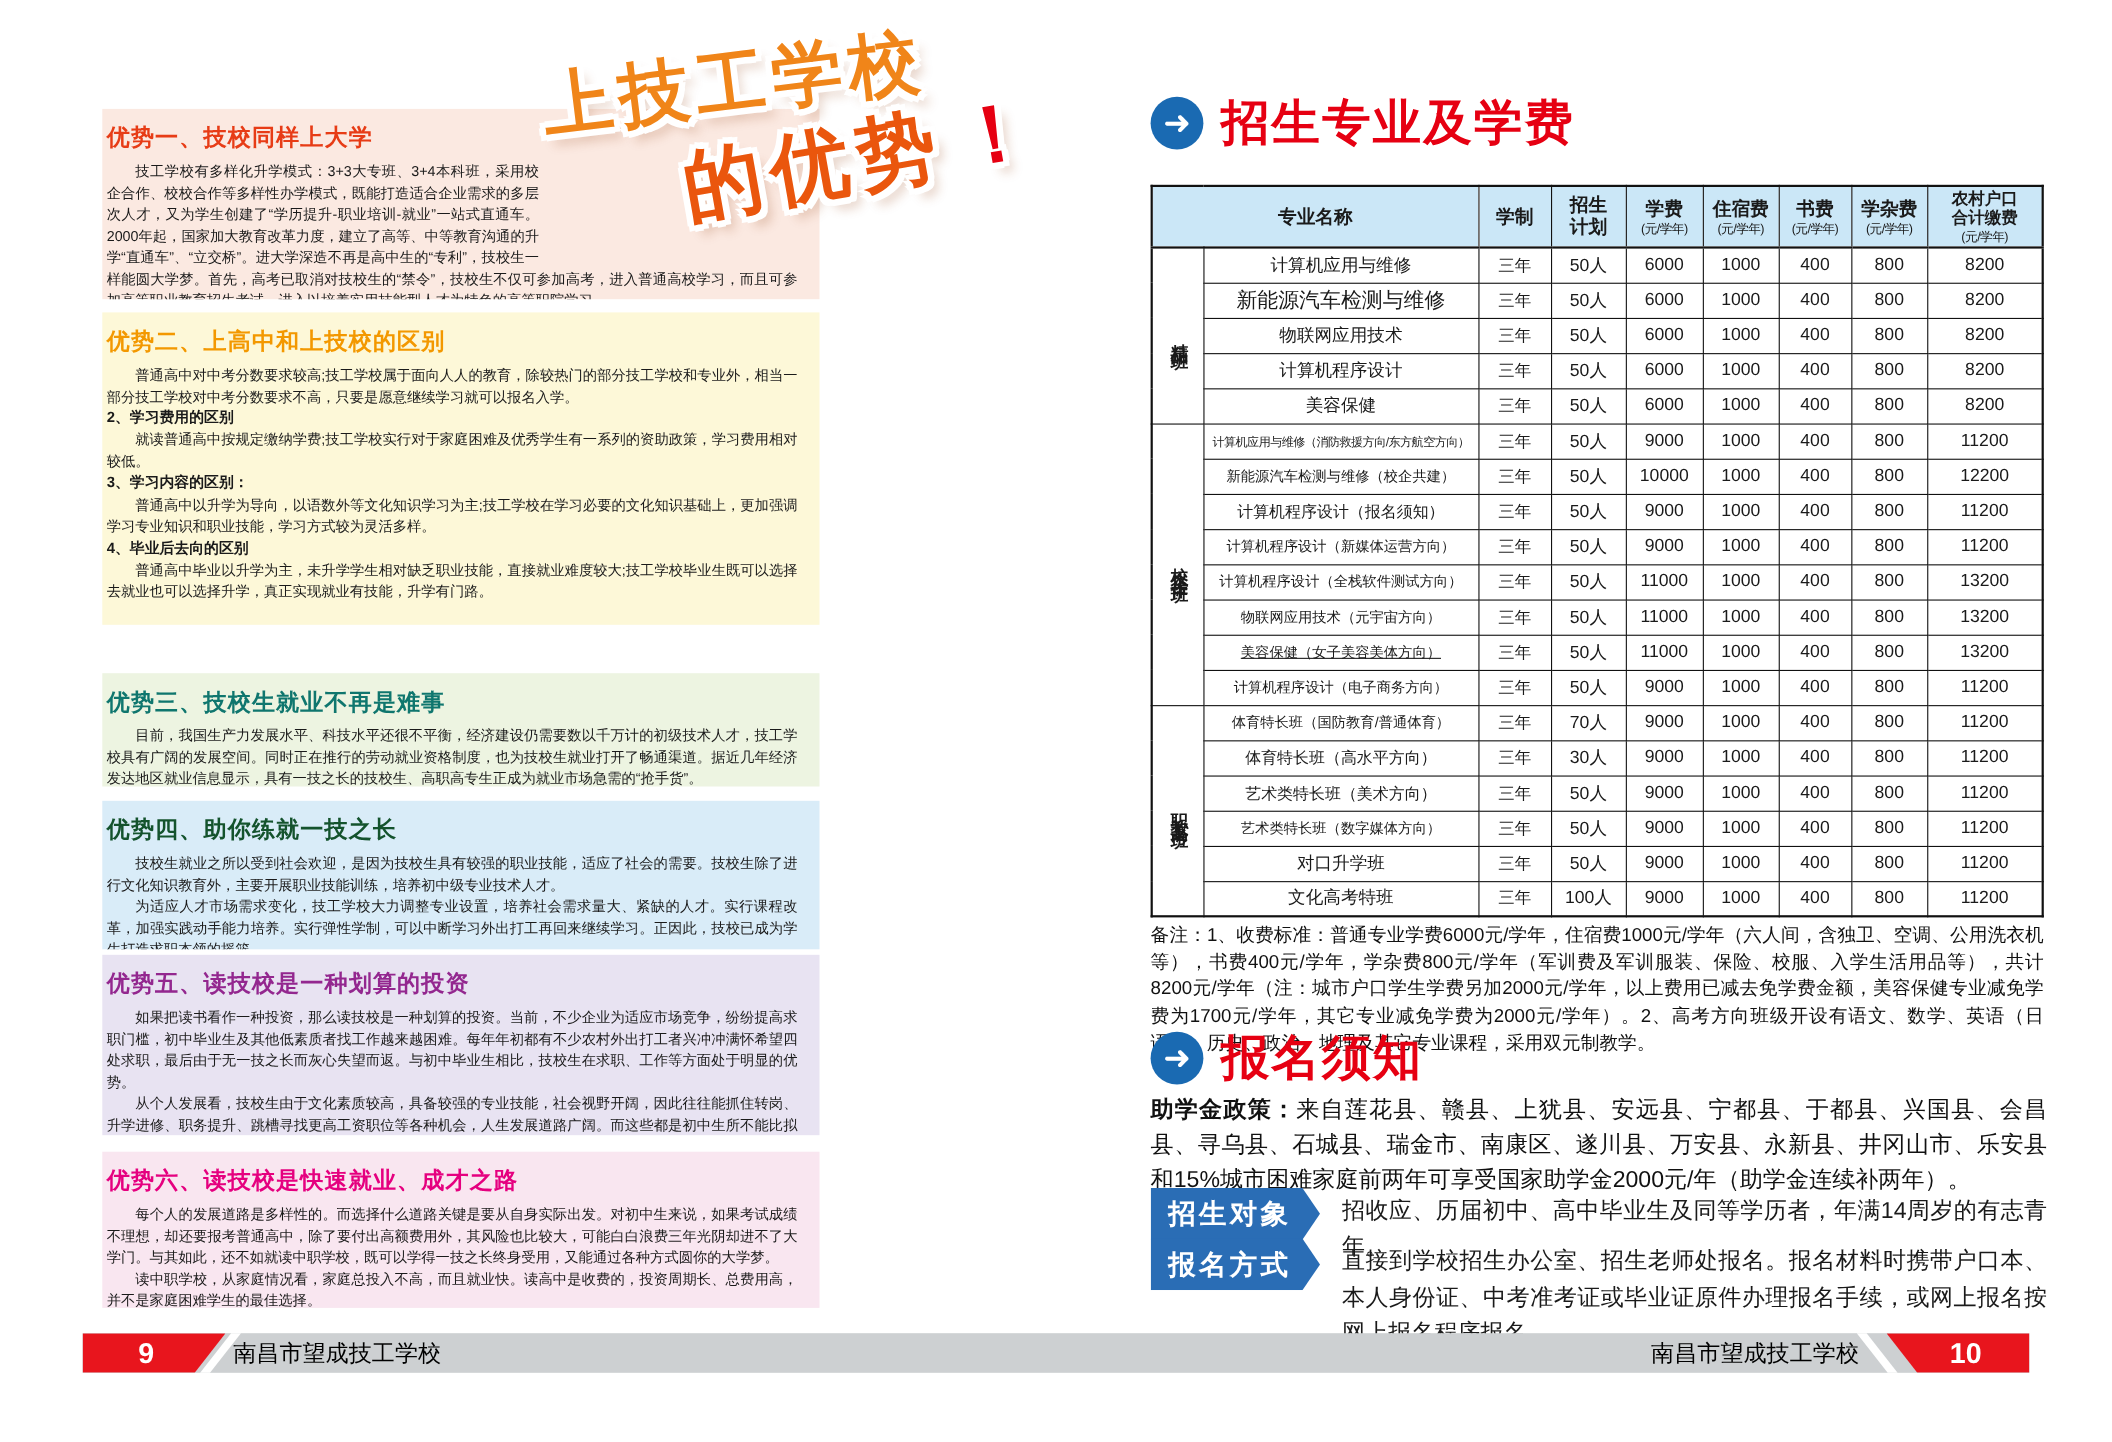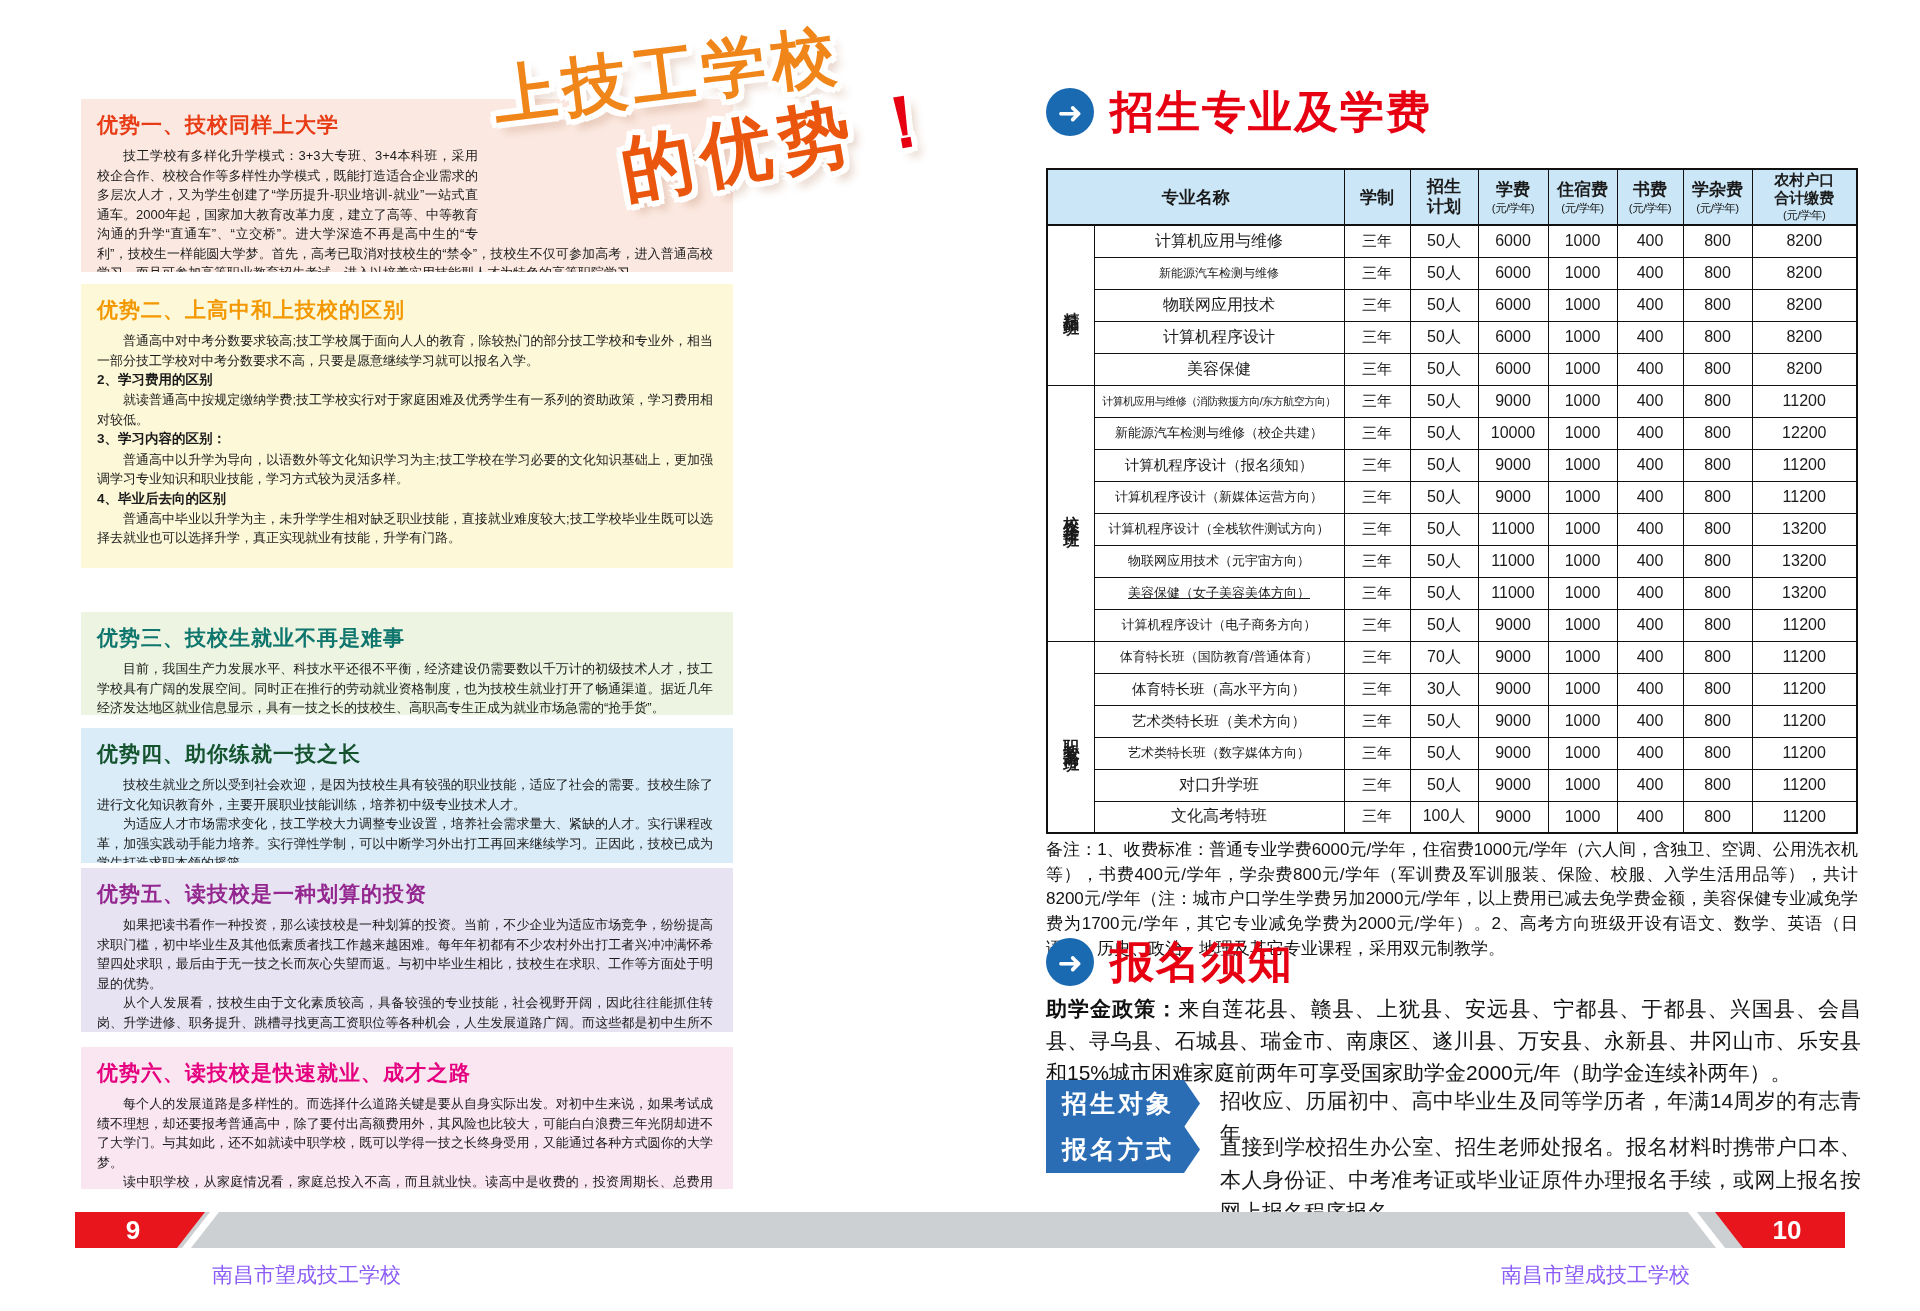--- a/index.html
+++ b/index.html
@@ -1,21 +1,21 @@
 <!DOCTYPE html>
 <html><head>
 <meta charset="utf-8">
 <style>
   html,body{margin:0;padding:0;background:#ffffff;}
   body{font-family:"Liberation Sans","DejaVu Sans",sans-serif;color:#1a1a1a;}
   #canvas{position:relative;width:1920px;height:1311px;background:#fff;overflow:hidden;}
 
   
-  .adv-box{position:absolute;left:81px;width:652px;box-sizing:border-box;
-           padding:12px 20px 10px 16px;overflow:hidden;}
+  .adv-box{position:absolute;left:93px;width:652px;box-sizing:border-box;
+           padding:12px 20px 10px 4px;overflow:hidden;}
   .box-pos-0{top:99px;height:173px;}
   .box-pos-1{top:284px;height:284px;}
   .box-pos-2{top:612px;height:103px;}
   .box-pos-3{top:728px;height:135px;}
   .box-pos-4{top:868px;height:164px;}
   .box-pos-5{top:1047px;height:142px;}
   .adv-title{font-size:21px;font-weight:bold;margin:0 0 7px 0;letter-spacing:1px;}
   .adv-p{margin:0;font-size:13px;line-height:1.5;text-indent:2em;text-align:justify;color:#1a1a1a;}
   .item-label{font-size:13.5px;font-weight:bold;line-height:1.5;}
   .art-spacer{float:right;width:235px;height:88px;}
@@ -71,21 +71,21 @@
   .footer-bar{position:absolute;left:75px;top:1212px;width:1770px;height:36px;background:#cdd0d2;}
   .diag-gap{position:absolute;top:1212px;width:9px;height:36px;background:#fff;z-index:3;}
   #gap-left{left:196px;transform:skewX(-38deg);}
   #gap-right{left:1702px;transform:skewX(38deg);}
   .footer-cap{position:absolute;top:1212px;height:36px;background:#e8151d;z-index:2;
     color:#fff;font-size:26px;font-weight:bold;line-height:36px;text-align:center;}
   #cap-left{left:75px;width:130px;clip-path:polygon(0 0,100% 0,calc(100% - 28px) 100%,0 100%);
     padding-right:14px;box-sizing:border-box;}
   #cap-right{left:1715px;width:130px;clip-path:polygon(0 0,100% 0,100% 100%,28px 100%);
     padding-left:14px;box-sizing:border-box;}
-  .footer-school{position:absolute;top:1256px;height:33px;line-height:37px;color:#8b5cf6;
+  .footer-school{position:absolute;top:1212px;height:33px;line-height:37px;color:#000000;
     font-size:21px;z-index:4;}
   #school-left{left:212px;}
   #school-right{left:1390px;width:300px;text-align:right;}
 </style>
 </head>
 <body>
 
 <div id="canvas">
 
   <div id="title-art">
@@ -165,21 +165,21 @@
           <td class="name-cell" style="font-size: 16px;">计算机应用与维修</td>
           <td style="font-size: 15px;">三年</td>
           <td>50人</td>
           <td>6000</td>
           <td>1000</td>
           <td>400</td>
           <td>800</td>
           <td>8200</td>
         </tr>
         <tr>
-          <td class="name-cell" style="font-size: 12px;">新能源汽车检测与维修</td>
+          <td class="name-cell" style="font-size: 19px;">新能源汽车检测与维修</td>
           <td style="font-size: 15px;">三年</td>
           <td>50人</td>
           <td>6000</td>
           <td>1000</td>
           <td>400</td>
           <td>800</td>
           <td>8200</td>
         </tr>
         <tr>
           <td class="name-cell" style="font-size: 16px;">物联网应用技术</td>

